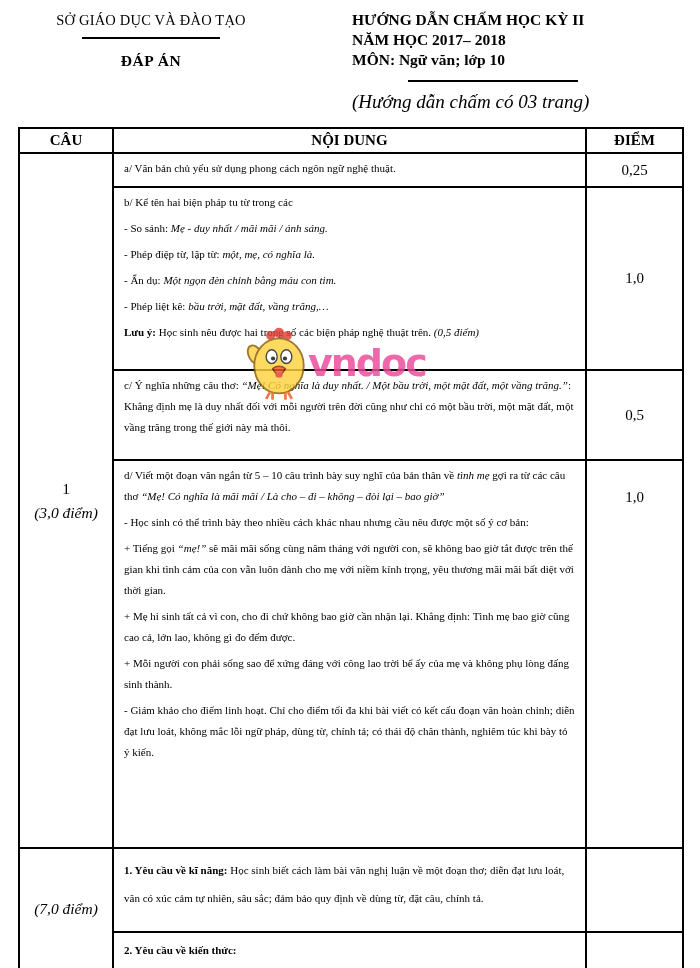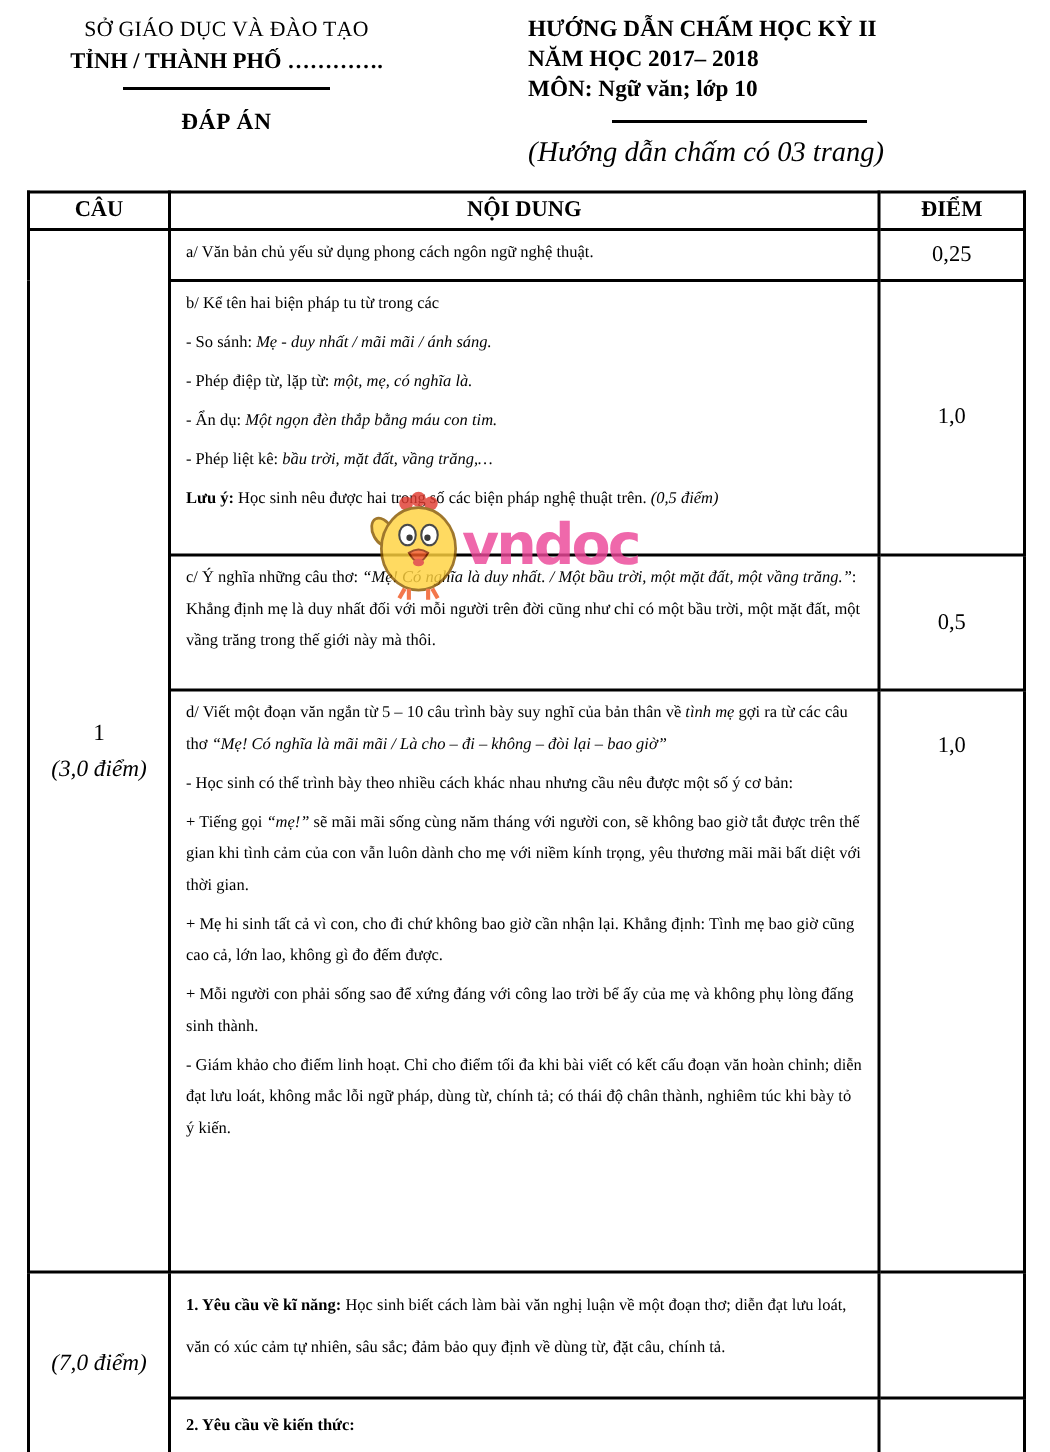--- a/index.html
+++ b/index.html
@@ -53,21 +53,20 @@
     font-size:38px;color:#ec4899;letter-spacing:-2px;margin-left:-4px;margin-top:14px;
   }
 </style>
 </head>
 <body>
 
 <div class="page">
 
   <div class="header-left">
     <div class="hl1">SỞ GIÁO DỤC VÀ ĐÀO TẠO</div>
-    <div class="hl2">TỈNH / THÀNH PHỐ ………….</div>
     <div class="rule-l"></div>
     <div class="hl3">ĐÁP ÁN</div>
   </div>
 
   <div class="header-right">
     <div class="hr1">HƯỚNG DẪN CHẤM HỌC KỲ II</div>
     <div class="hr2">NĂM HỌC 2017– 2018</div>
     <div class="hr3">MÔN: Ngữ văn; lớp 10</div>
     <div class="rule-r"></div>
     <div class="hr-note">(Hướng dẫn chấm có 03 trang)</div>
@@ -93,21 +92,21 @@
       <td class="content">
             <p><span>a/ Văn bản chủ yếu sử dụng phong cách ngôn ngữ nghệ thuật.</span></p>
           </td>
       <td class="score">0,25</td>
     </tr>
     <tr class="r-b">
       <td class="content">
             <p><span>b/ Kể tên hai biện pháp tu từ trong các</span></p>
             <p><span>- So sánh: </span><span class="i">Mẹ - duy nhất / mãi mãi / ánh sáng.</span></p>
             <p><span>- Phép điệp từ, lặp từ: </span><span class="i">một, mẹ, có nghĩa là.</span></p>
-            <p><span>- Ẩn dụ: </span><span class="i">Một ngọn đèn thắp bằng máu con tim.</span></p>
+            <p><span>- Ẩn dụ: </span><span class="i">Một ngọn đèn chỉnh bằng máu con tim.</span></p>
             <p><span>- Phép liệt kê: </span><span class="i">bầu trời, mặt đất, vầng trăng,…</span></p>
             <p><span class="b">Lưu ý:</span><span> Học sinh nêu được hai trong số các biện pháp nghệ thuật trên. </span><span class="i">(0,5 điểm)</span></p>
           </td>
       <td class="score">1,0</td>
     </tr>
     <tr class="r-c">
       <td class="content">
             <p><span>c/ Ý nghĩa những câu thơ: </span><span class="i">“Mẹ! Có nghĩa là duy nhất. / Một bầu trời, một mặt đất, một vầng trăng.”</span><span>: Khẳng định mẹ là duy nhất đối với mỗi người trên đời cũng như chỉ có một bầu trời, một mặt đất, một vầng trăng trong thế giới này mà thôi.</span></p>
           </td>
       <td class="score">0,5</td>

